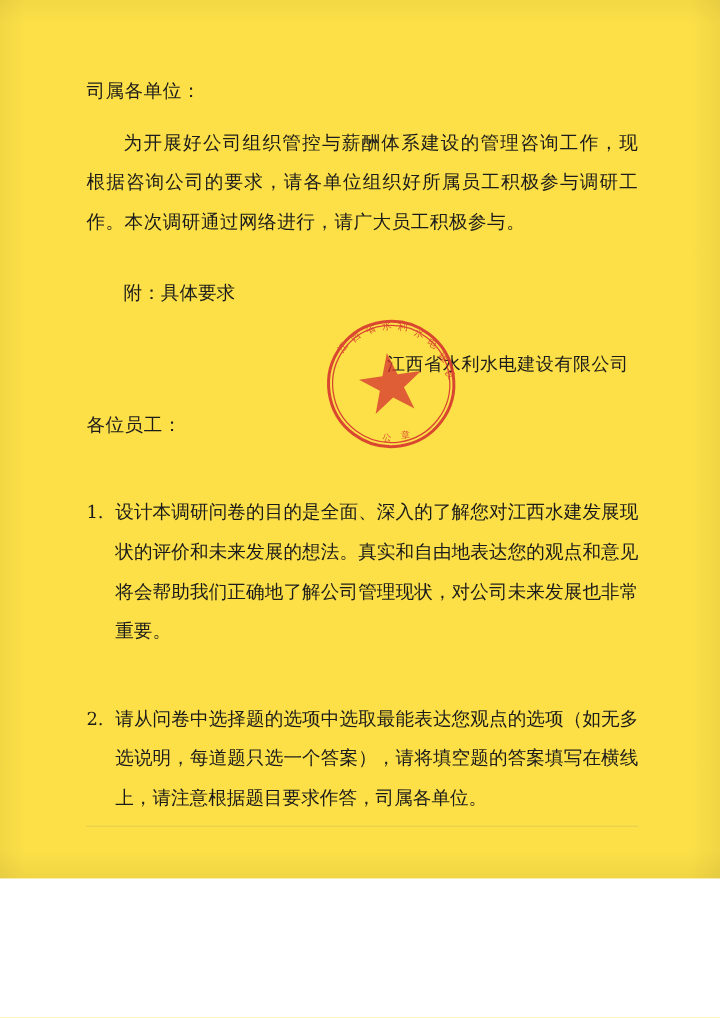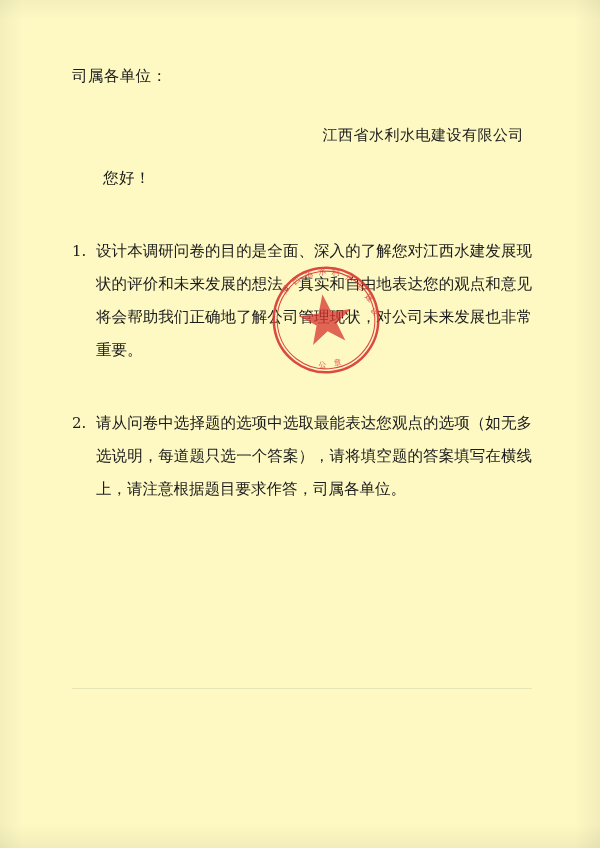--- a/index.html
+++ b/index.html
@@ -10,22 +10,22 @@
     width: 600px;
     height: 848px;
     background: #ffffff;
     font-family: "DejaVu Serif", "Liberation Serif", serif;
     color: #1b1b1b;
     overflow: hidden;
   }
   .page {
     position: relative;
     width: 600px;
-    height: 848px;
-    background: #fef9c3;
+    height: 732px;
+    background: #fde047;
     box-sizing: border-box;
   }
   
   .paper-tint {
     position: absolute;
     inset: 0;
     background:
       linear-gradient(to right, rgba(0,0,0,0.045) 0px, rgba(0,0,0,0.0) 22px),
       linear-gradient(to left, rgba(0,0,0,0.05) 0px, rgba(0,0,0,0.0) 26px),
       linear-gradient(to bottom, rgba(0,0,0,0.04) 0px, rgba(0,0,0,0) 20px),
@@ -124,29 +124,31 @@
 </head>
 <body>
 
 <div class="page">
   <div class="paper-tint"></div>
 
   <div class="content">
 
     <p class="para">司属各单位：</p>
 
+    <p class="para indent2 block-gap-sm">为开展好公司组织管控与薪酬体系建设的管理咨询工作，现根据咨询公司的要求，请各单位组织好所属员工积极参与调研工作。本次调研通过网络进行，请广大员工积极参与。</p>
 
+    <p class="attach-label block-gap-lg">附：具体要求</p>
 
     <div class="sign-block">
       <div class="sign-line">江西省水利水电建设有限公司</div>
     </div>
 
 
+    <p class="para block-gap-md">各位员工：</p>
 
-    <p class="para indent2 block-gap-sm">您好！</p>
 
     <ol class="q-list">
       <li>设计本调研问卷的目的是全面、深入的了解您对江西水建发展现状的评价和未来发展的想法。真实和自由地表达您的观点和意见将会帮助我们正确地了解公司管理现状，对公司未来发展也非常重要。</li>
       <li>请从问卷中选择题的选项中选取最能表达您观点的选项（如无多选说明，每道题只选一个答案），请将填空题的答案填写在横线上，请注意根据题目要求作答，司属各单位。</li>
     </ol>
 
     <div class="hr-faint"></div>
   </div>
 
   <svg class="seal" viewBox="0 0 120 120">

